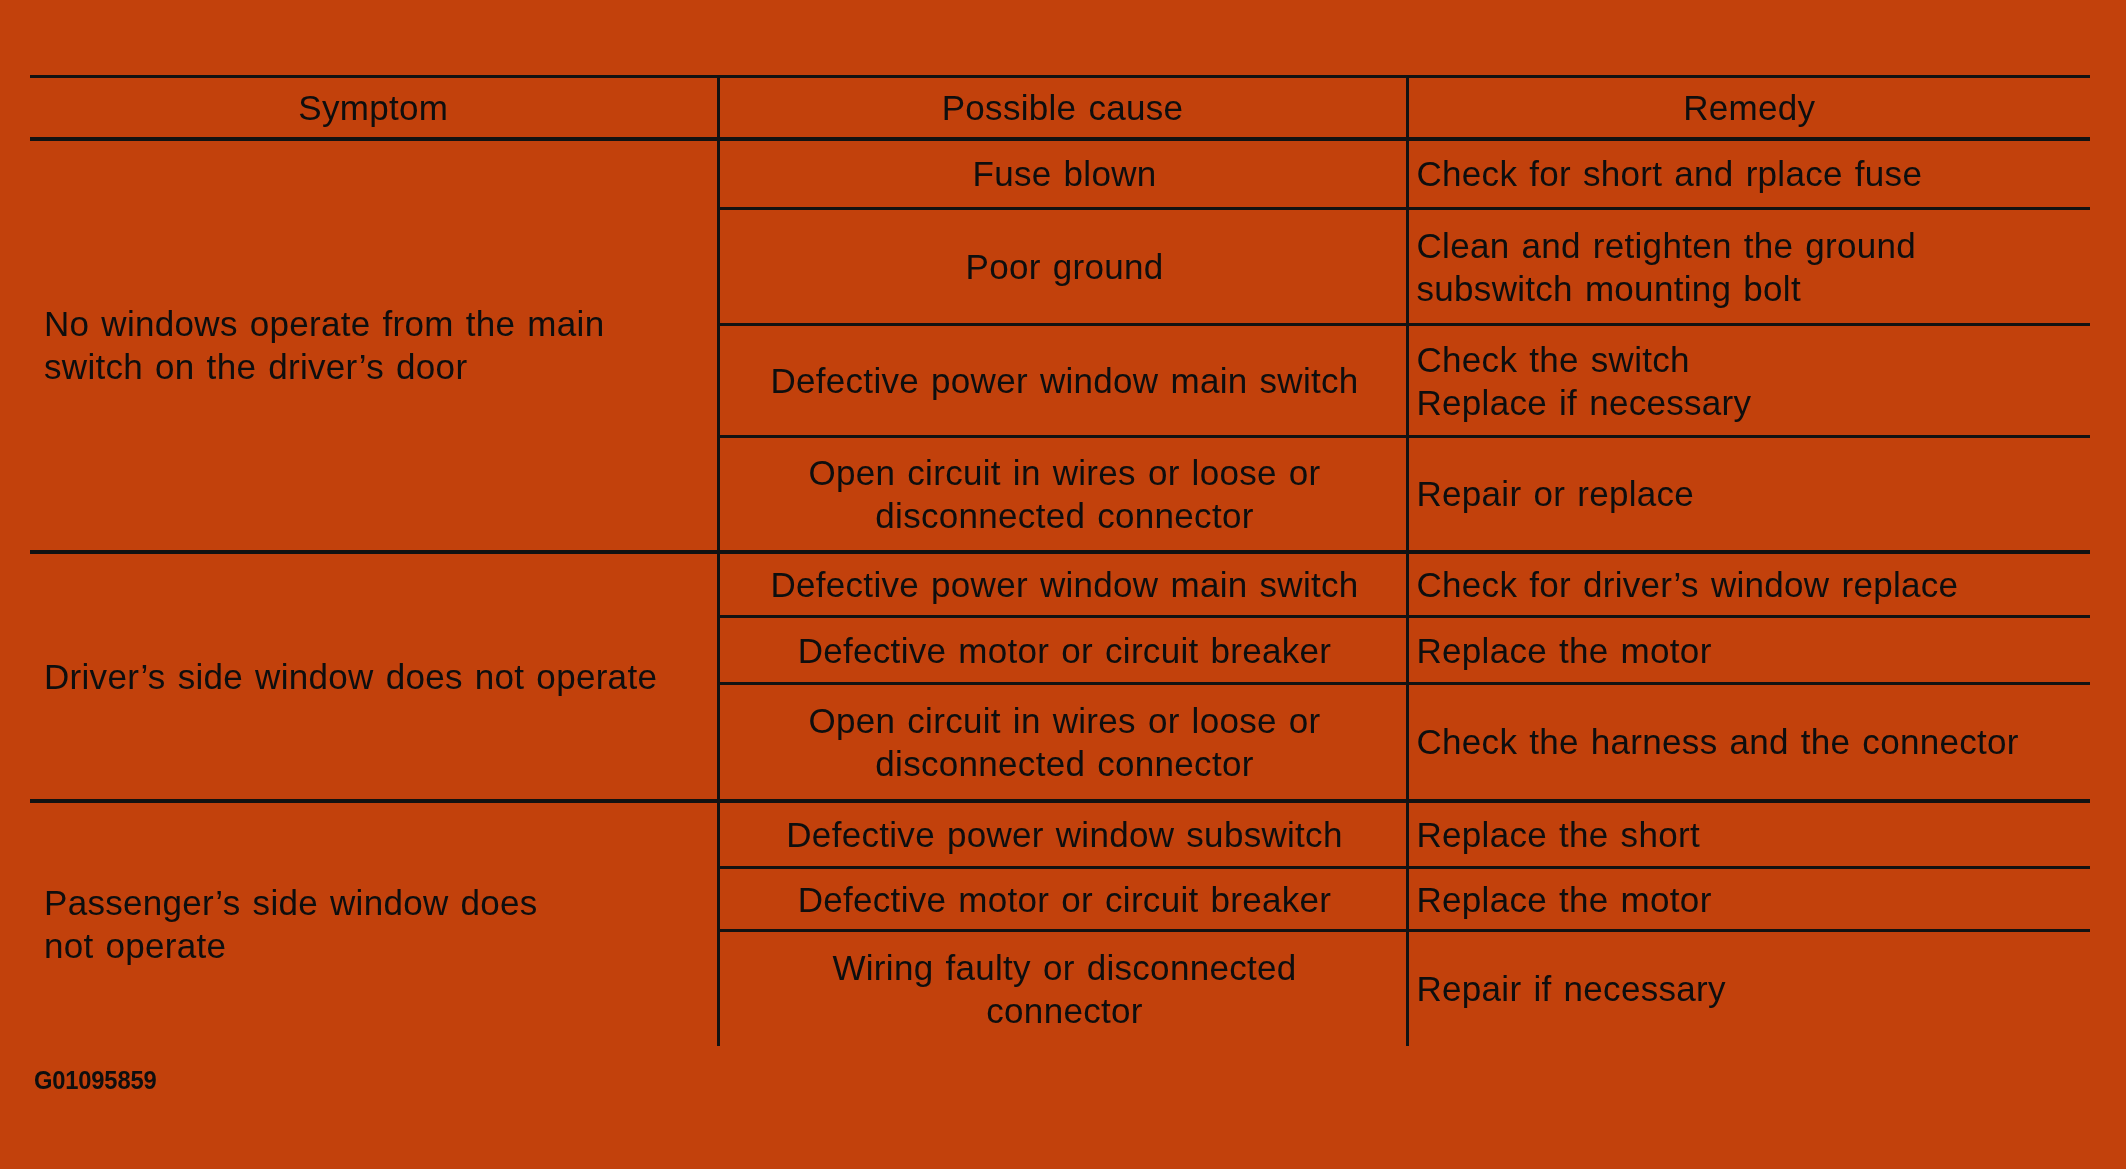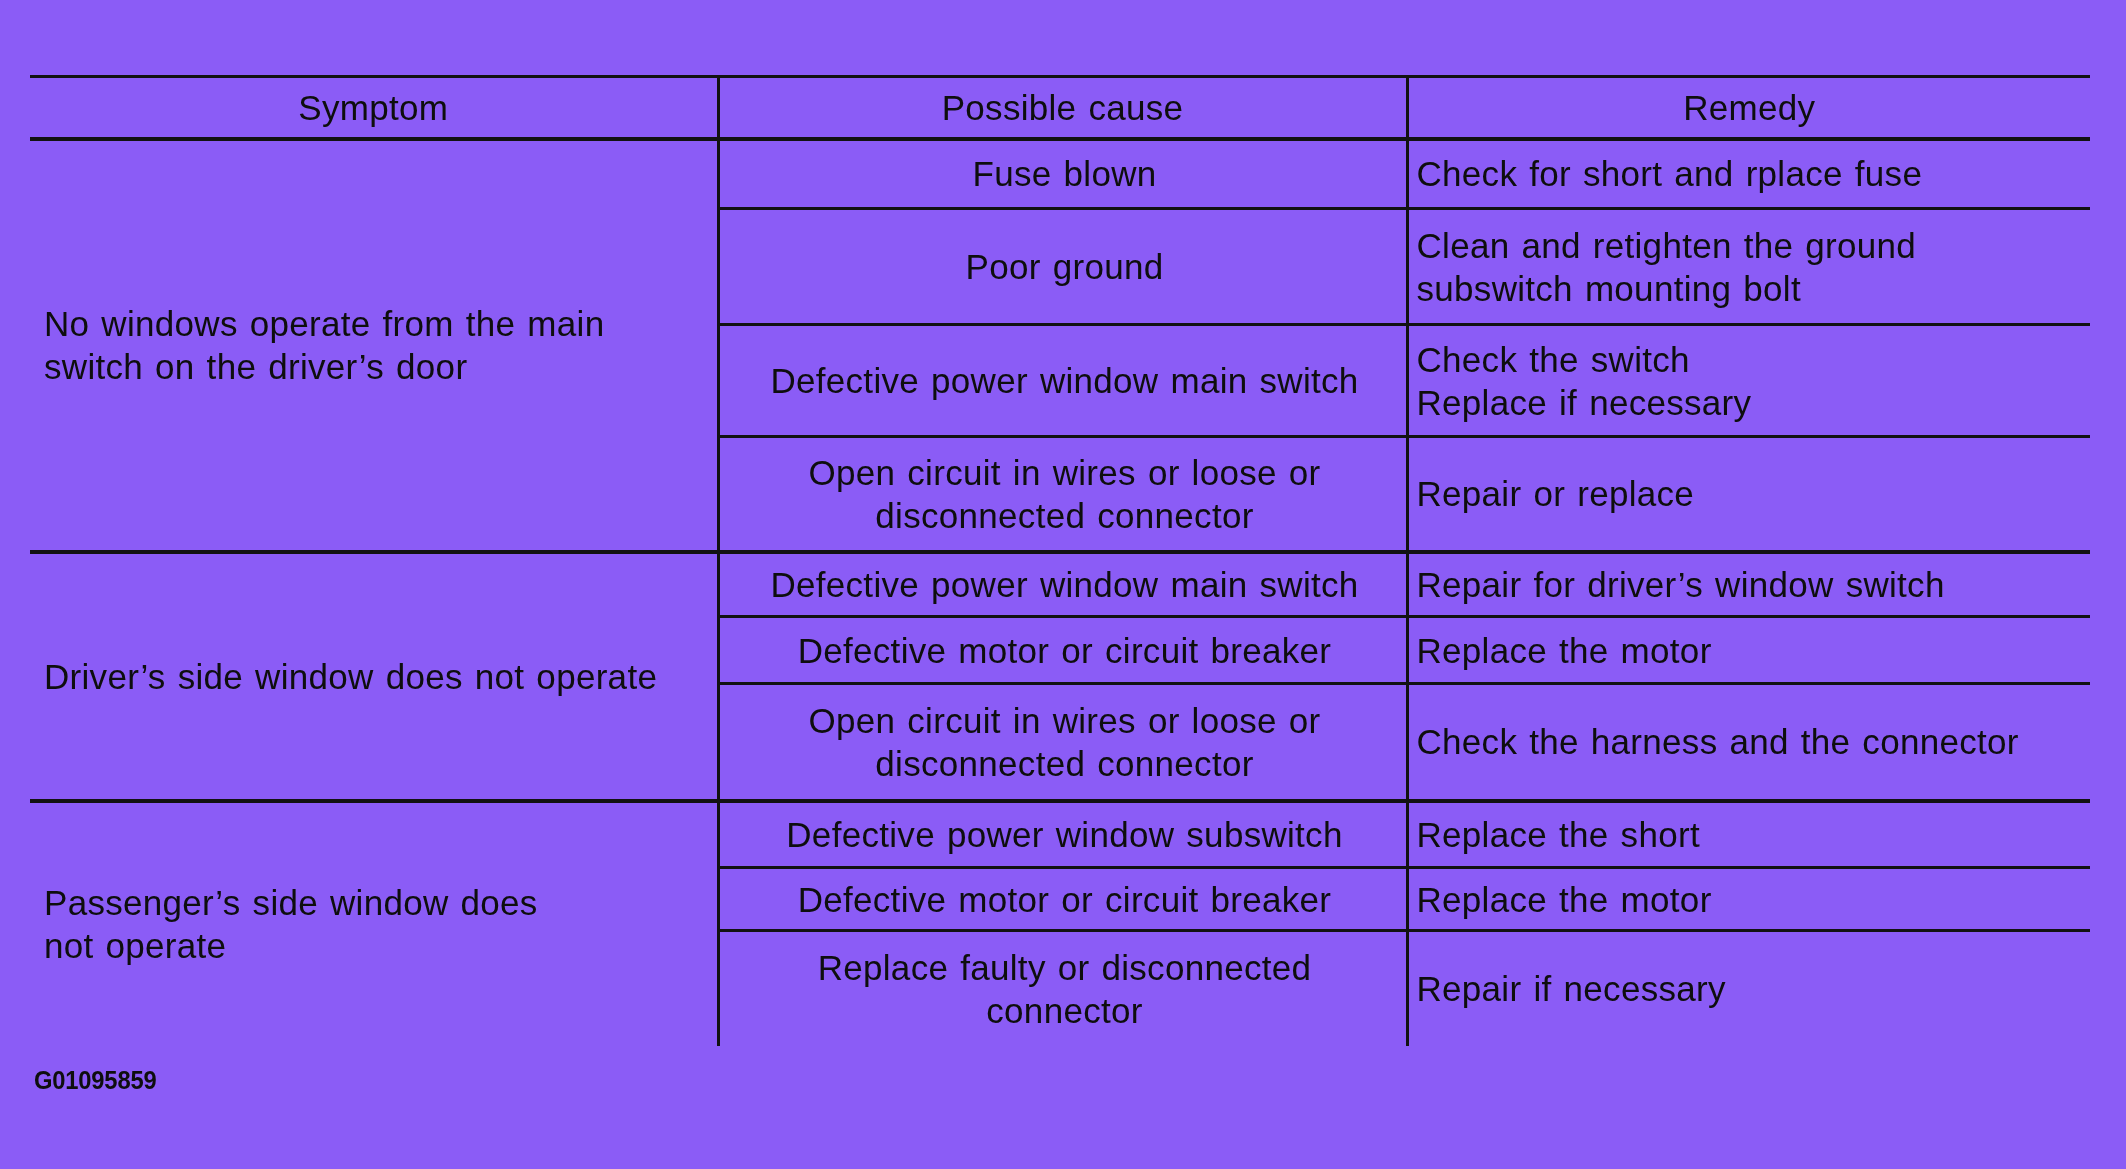--- a/index.html
+++ b/index.html
@@ -5,21 +5,21 @@
   * { margin: 0; padding: 0; box-sizing: border-box; }
   html, body { background: #ffffff; }
   body {
     width: 2126px; height: 1169px;
     font-family: "Liberation Sans", "DejaVu Sans", sans-serif;
     color: #0e0e0e;
   }
   .page {
     position: relative;
     width: 2126px; height: 1169px;
-    background: #8b5cf6;
+    background: #c2410c;
     overflow: hidden;
   }
   table.ts {
     position: absolute;
     left: 30px; top: 75px;
     width: 2060px;
     border-collapse: collapse;
     table-layout: fixed;
   }
   th, td {
@@ -95,21 +95,21 @@
 Replace if necessary</td>
         </tr>
         <tr class="row-line" style="height: 115px;">
           <td class="cause">Open circuit in wires or loose or
 disconnected connector</td>
           <td class="remedy">Repair or replace</td>
         </tr>
         <tr class="section-start" style="height: 65px;">
           <td class="symptom" rowspan="3">Driver’s side window does not operate</td>
           <td class="cause">Defective power window main switch</td>
-          <td class="remedy">Repair for driver’s window switch</td>
+          <td class="remedy">Check for driver’s window replace</td>
         </tr>
         <tr class="row-line" style="height: 67px;">
           <td class="cause">Defective motor or circuit breaker</td>
           <td class="remedy">Replace the motor</td>
         </tr>
         <tr class="row-line" style="height: 117px;">
           <td class="cause">Open circuit in wires or loose or
 disconnected connector</td>
           <td class="remedy">Check the harness and the connector</td>
         </tr>
@@ -117,21 +117,21 @@
           <td class="symptom" rowspan="3">Passenger’s side window does
 not operate</td>
           <td class="cause">Defective power window subswitch</td>
           <td class="remedy">Replace the short</td>
         </tr>
         <tr class="row-line" style="height: 63px;">
           <td class="cause">Defective motor or circuit breaker</td>
           <td class="remedy">Replace the motor</td>
         </tr>
         <tr class="row-line" style="height: 115px;">
-          <td class="cause">Replace faulty or disconnected
+          <td class="cause">Wiring faulty or disconnected
 connector</td>
           <td class="remedy">Repair if necessary</td>
         </tr>
       </tbody>
   </table>
 
   <div class="figure-id">G01095859</div>
 
 </div>
 

